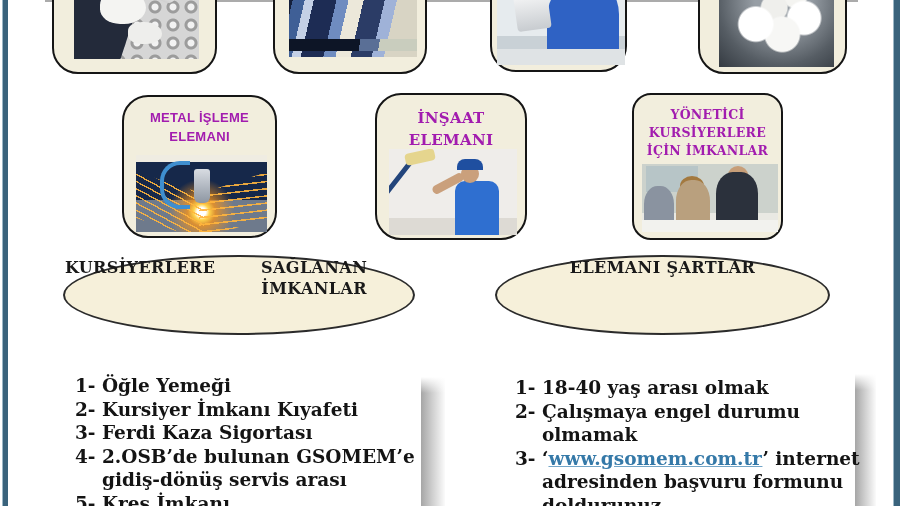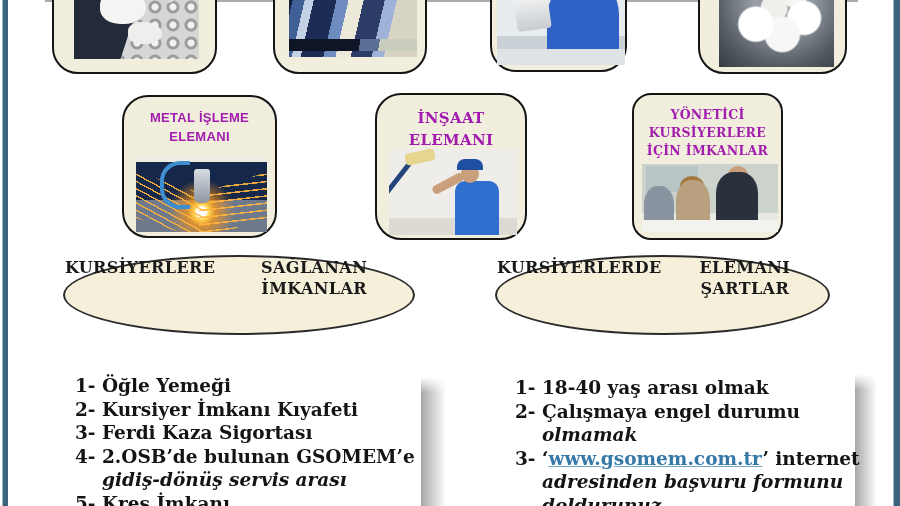--- a/index.html
+++ b/index.html
@@ -114,21 +114,21 @@
     background:linear-gradient(to bottom,#ffffff,rgba(255,255,255,0));}
   #strip-left{left:421px;top:377px;width:24px;height:129px;}
   #strip-right{left:855px;top:374px;width:21px;height:132px;}
 
   
   .list{position:absolute;font-weight:bold;font-size:18.5px;line-height:23.6px;color:#141414;}
   #list-left{left:75px;top:374px;width:350px;}
   #list-right{left:515px;top:376px;width:345px;}
   .row{display:flex;white-space:nowrap;}
   .mk{width:27px;flex:0 0 27px;}
-  .cont{padding-left:27px;font-style:italic;}
+  .cont{padding-left:27px;}
   a.weblink{color:#3579a8;text-decoration:underline;text-decoration-color:#74a6c8;cursor:pointer;}
 </style>
 </head>
 <body>
 
 <div class="edge edge-left"></div>
 <div class="edge edge-right"></div>
 <div class="top-rule"></div>
 
 <div class="card" id="card-pipes">
@@ -204,21 +204,20 @@
     <div class="man2"></div>
     <div class="table"></div>
   </div>
 </div>
 
 <div class="pill" id="pill-left">
   <div class="t">KURSİYERLERE</div>
   <div class="t">SAĞLANAN İMKANLAR</div>
 </div>
 <div class="pill" id="pill-right">
-  <div class="t">KURSİYERLERDE</div>
   <div class="t">ELEMANI ŞARTLAR</div>
 </div>
 
 <div class="shadow-strip" id="strip-left">
     <div class="fade"></div>
   </div>
 <div class="shadow-strip" id="strip-right">
     <div class="fade"></div>
   </div>
 

